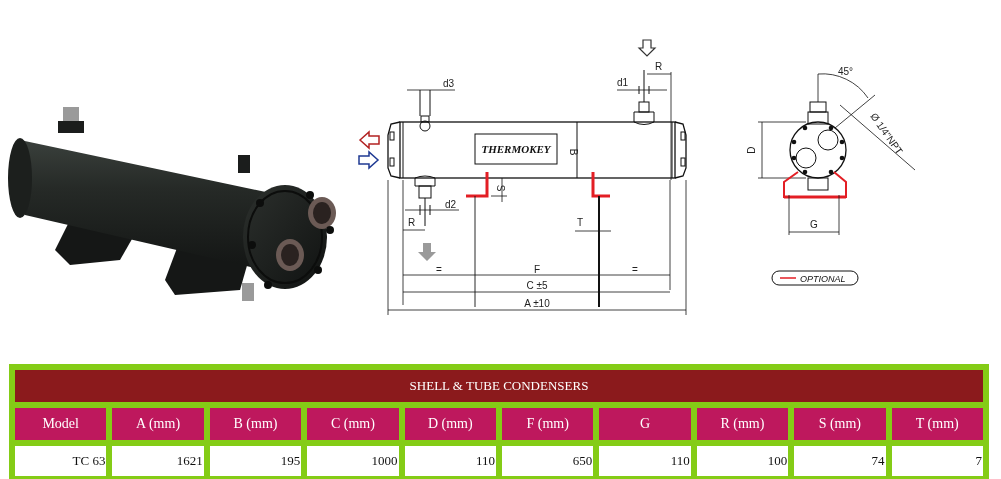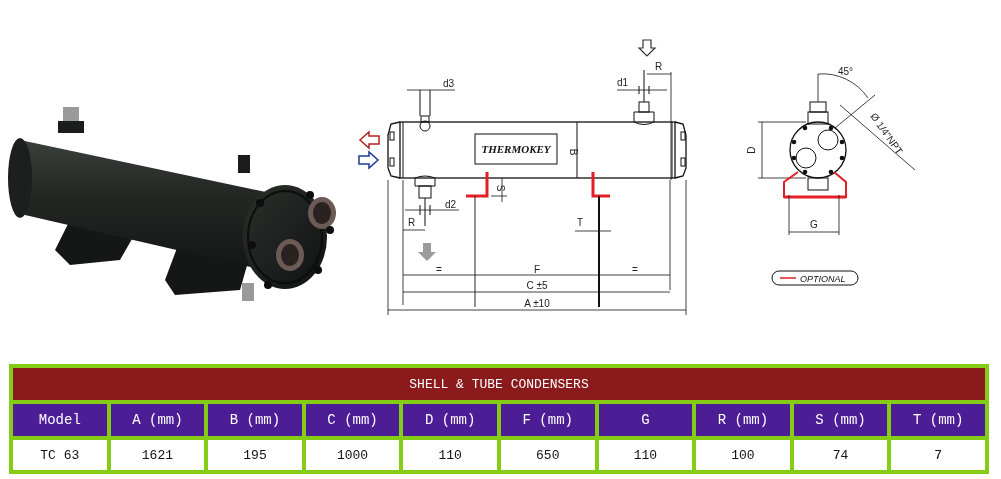--- a/index.html
+++ b/index.html
@@ -9,27 +9,27 @@
   #product-photo { left: 0; top: 85px; width: 360px; height: 225px; }
   #side-view { left: 355px; top: 30px; width: 345px; height: 290px; }
   #end-view { left: 740px; top: 50px; width: 200px; height: 250px; }
   svg text { font-family: "Liberation Sans", sans-serif; }
   .dim-text { font-size: 10px; fill: #222; }
   .logo-text { font-family: "Liberation Serif", serif; font-style: italic; font-weight: bold; font-size: 11px; fill: #111; }
 
   
   #spec-table { left: 9px; top: 364px; width: 980px; border-collapse: collapse;
                 border: 2px solid #000; table-layout: fixed; }
-  #spec-table td, #spec-table th { border: 4px solid #84cc16; text-align: center;
-                font-family: Liberation Mono, monospace; font-weight: normal; }
+  #spec-table td, #spec-table th { border: 6px solid #84cc16; text-align: center;
+                font-family: Liberation Serif, serif; font-weight: normal; }
   #spec-table .title-row th { background: #8b1a1c; color: #ffffff; height: 30px; font-size: 13px;
                 border-bottom: 2px solid #000; }
-  #spec-table .head-row th { background: #4c1d95; color: #ffffff; height: 30px; font-size: 14px;
+  #spec-table .head-row th { background: #be185d; color: #ffffff; height: 30px; font-size: 14px;
                 border-bottom: 2px solid #000; }
-  #spec-table .data-row td { background: #ffffff; color: #111; height: 28px; font-size: 13px; }
+  #spec-table .data-row td { background: #ffffff; color: #111; height: 28px; font-size: 13px; text-align: right; }
 </style>
 </head>
 <body>
 
 <svg id="product-photo" class="abs" viewBox="0 0 360 225">
   <defs>
     <linearGradient id="shellGrad" x1="0" y1="0" x2="0" y2="1">
       <stop offset="0" stop-color="#3a403c"></stop>
       <stop offset="0.35" stop-color="#262a27"></stop>
       <stop offset="1" stop-color="#121413"></stop>

